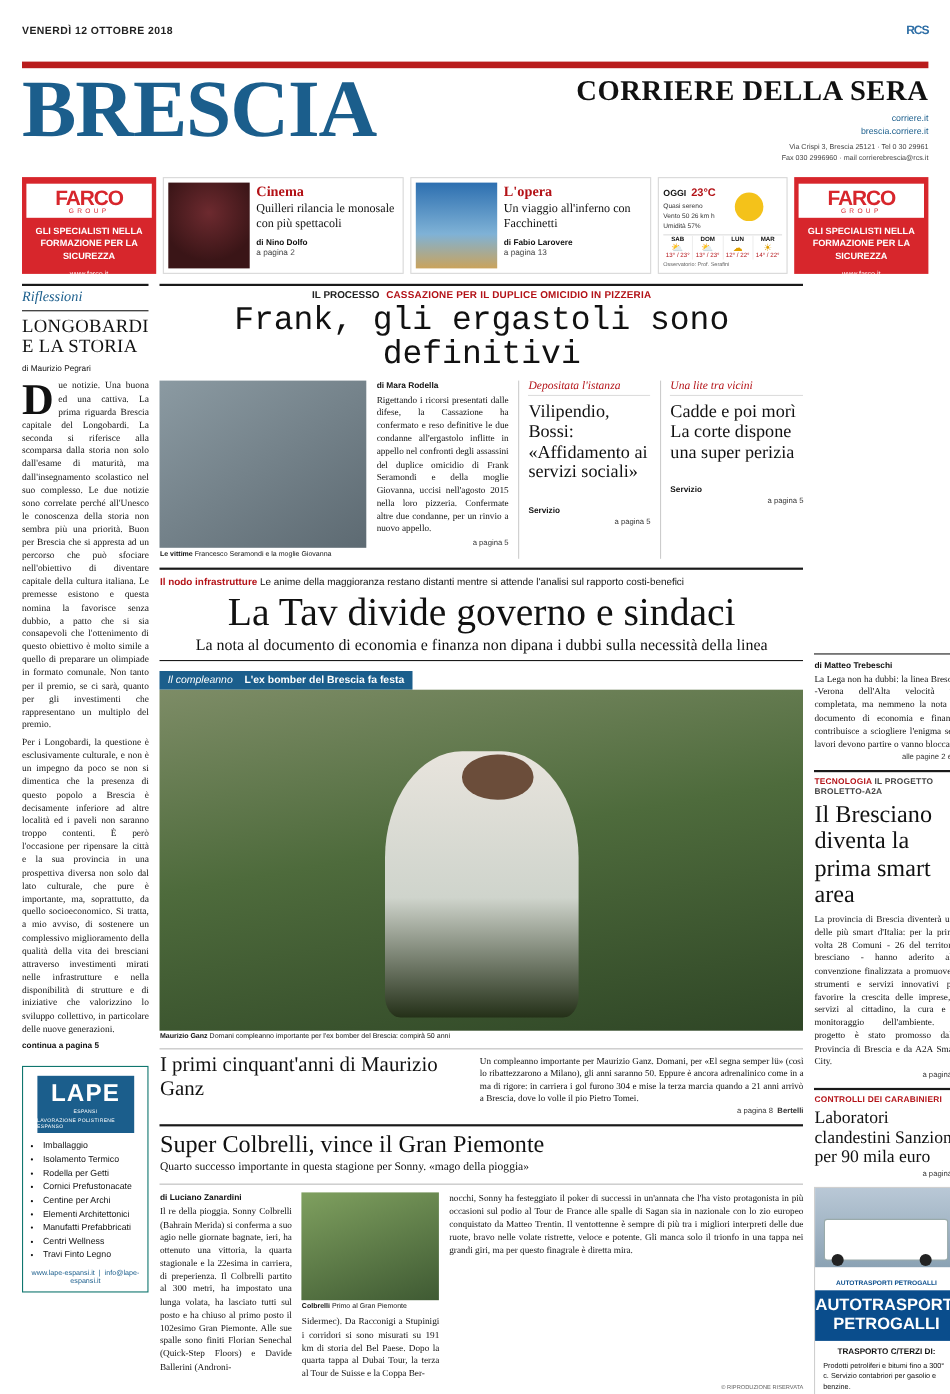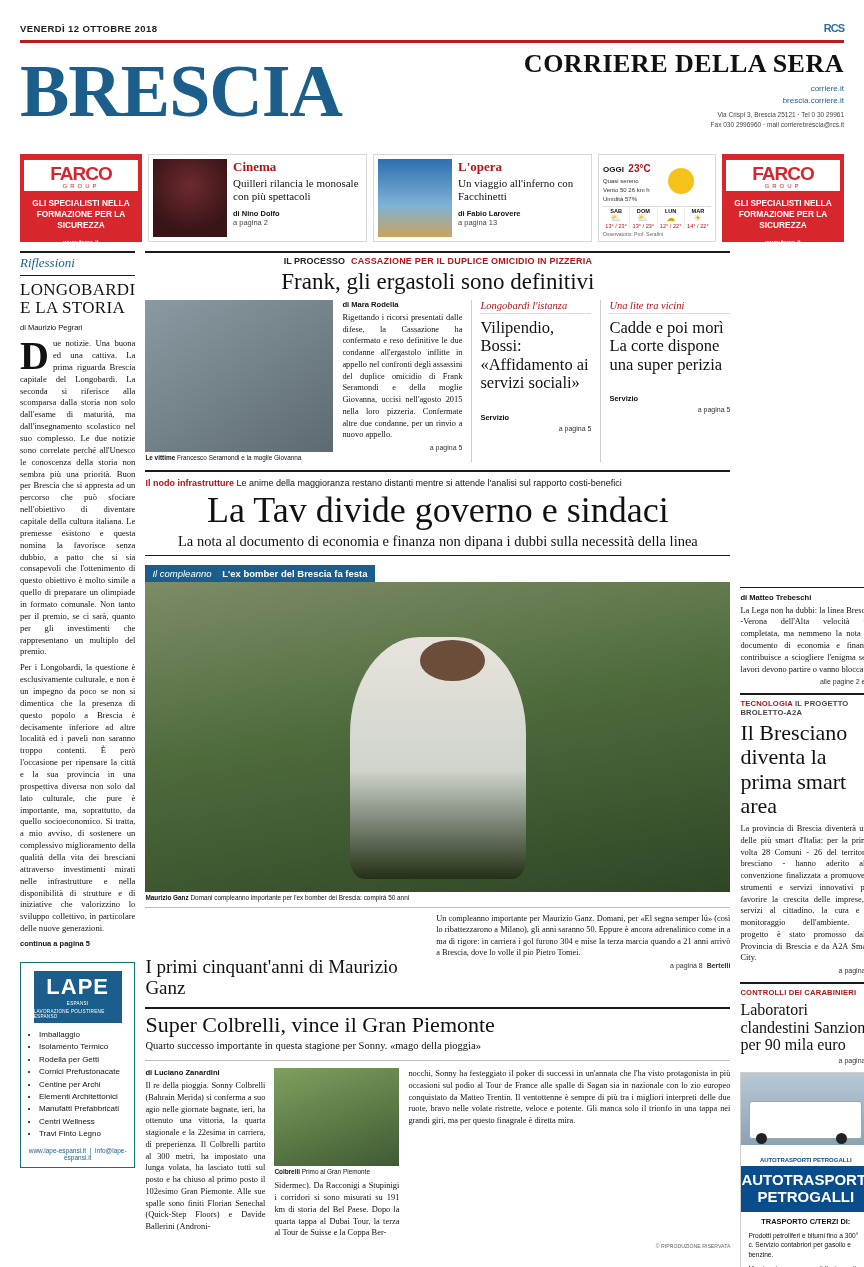--- a/index.html
+++ b/index.html
@@ -11,29 +11,29 @@
     color: #111;
   }
   .page { width: 864px; min-height: 1267px; padding: 22px 20px 10px 20px; position: relative; }
 
   
   .topbar { display:flex; align-items:center; justify-content:space-between; font-family:"Liberation Sans", sans-serif; font-size:9.5px; letter-spacing:.4px; color:#222; padding-bottom:6px; }
   .topbar .date { font-weight:700; }
   .rcs { font-family:"Liberation Sans", sans-serif; font-size:11px; font-weight:700; color:#2f6fa6; letter-spacing:-1px; }
 
   
-  .masthead { display:flex; align-items:center; justify-content:space-between; border-top:3px solid #b91c1c; padding-top:6px; }
+  .masthead { display:flex; align-items:flex-start; justify-content:space-between; border-top:6px solid #b91c1c; padding-top:6px;margin-top:16px; }
   .brescia { font-family:"Liberation Serif", serif; font-weight:700; font-size:74px; line-height:.88; color:#1b5e8c; letter-spacing:-1px; }
   .mast-right { text-align:right; padding-bottom:4px; }
   .cds { font-family:"Liberation Serif", serif; font-weight:700; font-size:26px; letter-spacing:.5px; color:#111; }
   .cds-sub { font-family:"Liberation Sans", sans-serif; font-size:8px; color:#1b5e8c; line-height:1.45; margin-top:4px;}
   .cds-addr { font-family:"Liberation Sans", sans-serif; font-size:6.5px; color:#444; line-height:1.5; margin-top:4px; }
 
   
-  .promo { display:flex; gap:6px; margin-top:20px; height:88px; }
+  .promo { display:flex; gap:6px; margin-top:8px; height:88px; }
   .ad-farco { width:122px; background:#d7262c; color:#fff; display:flex; flex-direction:column; align-items:center; justify-content:flex-start; padding:6px 4px; }
   .ad-farco .logo { background:#fff; color:#d7262c; font-family:"Liberation Sans", sans-serif; font-weight:700; font-size:19px; width:100%; text-align:center; line-height:1; padding:4px 0 2px; letter-spacing:-1px;}
   .ad-farco .logo small { display:block; font-size:6px; letter-spacing:3px; font-weight:400; }
   .ad-farco .t { font-family:"Liberation Sans", sans-serif; font-size:8.3px; font-weight:700; text-align:center; line-height:1.35; margin-top:7px; }
   .ad-farco .u { font-family:"Liberation Sans", sans-serif; font-size:6.5px; margin-top:8px; }
 
   .promo-cell { border:1px solid #d8d8d8; display:flex; gap:6px; padding:4px; flex:1; }
   .promo-img { width:74px; background:#2b2320; position:relative; overflow:hidden; }
   .promo-img.cinema { background:radial-gradient(circle at 50% 35%, #6d2a2f 0%, #3a1517 70%); }
   .promo-img.opera { background:linear-gradient(180deg,#2d6fb0 0%, #7fb2d6 60%, #caa35c 100%); }
@@ -69,21 +69,21 @@
   .byline { font-family:"Liberation Sans", sans-serif; font-size:7.5px; margin:5px 0 6px; }
   .body-col { font-size:8.6px; line-height:1.38; text-align:justify; hyphens:auto; }
   .body-col p { margin:0 0 4px; }
   .dropcap::first-letter { float:left; font-size:40px; line-height:.82; font-weight:700; padding-right:4px; padding-top:2px; }
   .cont { font-family:"Liberation Sans", sans-serif; font-size:7.5px; font-weight:700; text-align:left; margin-top:4px; }
 
   
   .kick-row { display:flex; align-items:baseline; gap:6px; font-family:"Liberation Sans", sans-serif; font-size:9px; justify-content:center; padding:3px 0 2px; }
   .kick-dark { font-weight:700; color:#222; }
   .kick-red { font-weight:700; color:#b31217; letter-spacing:.2px; }
-  .lead-head { font-family:Liberation Serif, serif; font-size:23px; text-align:center; line-height:1.05; margin:2px 0 6px; }
+  .lead-head { font-family:Liberation Mono, monospace; font-size:30px; text-align:center; line-height:1.05; margin:2px 0 6px; }
   .two { display:flex; gap:9px; }
   .photo { background:#9aa7ad; position:relative; }
   .cap { font-family:"Liberation Sans", sans-serif; font-size:6.4px; line-height:1.3; margin-top:2px; }
   .cap b { font-weight:700; }
   .art-by { font-family:"Liberation Sans", sans-serif; font-size:7.6px; font-weight:700; margin-bottom:3px; }
   .art-body { font-size:8.4px; line-height:1.4; text-align:justify; }
   .pg { font-family:"Liberation Sans", sans-serif; font-size:7px; text-align:right; color:#333; margin-top:3px; }
 
   .side-box { border-left:1px solid #ccc; padding-left:8px; }
   .side-kick { font-family:"Liberation Serif", serif; font-style:italic; color:#b31217; font-size:10.5px; border-bottom:1px solid #ddd; padding-bottom:2px; }
@@ -292,21 +292,21 @@
             <b>Le vittime</b>
             <span>Francesco Seramondi e la moglie Giovanna</span>
           </div>
         </div>
         <div style="width:120px;">
           <div class="art-by">di Mara Rodella</div>
           <div class="art-body">Rigettando i ricorsi presentati dalle difese, la Cassazione ha confermato e reso definitive le due condanne all'ergastolo inflitte in appello nel confronti degli assassini del duplice omicidio di Frank Seramondi e della moglie Giovanna, uccisi nell'agosto 2015 nella loro pizzeria. Confermate altre due condanne, per un rinvio a nuovo appello.</div>
           <div class="pg">a pagina 5</div>
         </div>
         <div class="side-box" style="width:120px;">
-          <div class="side-kick">Longobardi l'istanza</div>
+          <div class="side-kick">Depositata l'istanza</div>
           <div class="side-head">Vilipendio, Bossi: «Affidamento ai servizi sociali»</div>
           <div class="side-serv">Servizio</div>
           <div class="pg">a pagina 5</div>
         </div>
         <div class="side-box" style="width:130px;">
           <div class="side-kick">Una lite tra vicini</div>
           <div class="side-head">Cadde e poi morì La corte dispone una super perizia</div>
           <div class="side-serv">Servizio</div>
           <div class="pg">a pagina 5</div>
         </div>
@@ -329,21 +329,21 @@
           </div>
           <div class="mainphoto">
             <div style="position:absolute;left:35%;top:18%;width:30%;height:78%;background:linear-gradient(180deg,#e8e4dd 0%, #cfd4cc 55%, #243018 100%);border-radius:40% 40% 8% 8%;"></div>
             <div style="position:absolute;left:47%;top:19%;width:11%;height:13%;background:#6b4d3a;border-radius:50%;"></div>
           </div>
           <div class="cap">
             <b>Maurizio Ganz</b>
             <span>Domani compleanno importante per l'ex bomber del Brescia: compirà 50 anni</span>
           </div>
           <div style="display:flex;gap:10px;margin-top:5px;border-top:1px solid #bbb;padding-top:5px;">
-            <div style="width:48%;margin-top:44px;">
+            <div style="width:48%;">
               <div class="ganz-head">I primi cinquant'anni di Maurizio Ganz</div>
             </div>
             <div style="flex:1;">
               <div class="ganz-body">Un compleanno importante per Maurizio Ganz. Domani, per «El segna semper lü» (così lo ribattezzarono a Milano), gli anni saranno 50. Eppure è ancora adrenalinico come in a ma di rigore: in carriera i gol furono 304 e mise la terza marcia quando a 21 anni arrivò a Brescia, dove lo volle il pio Pietro Tomei.</div>
               <div class="pg">
                 <span>a pagina 8</span>
                 &nbsp;<b>Bertelli</b>
               </div>
             </div>
           </div>

